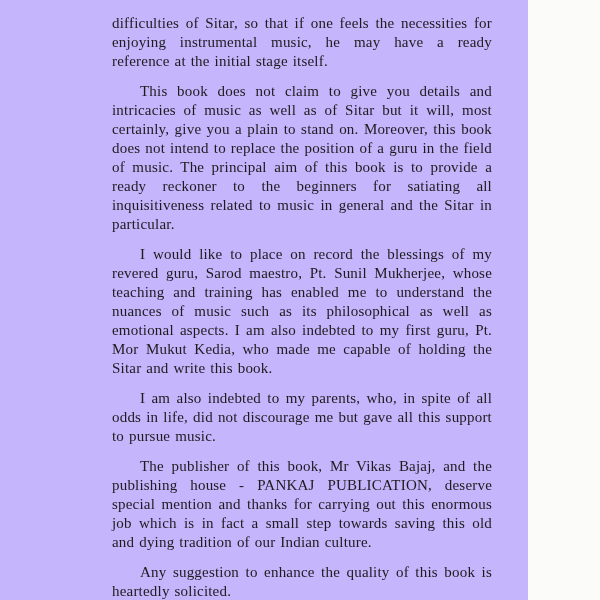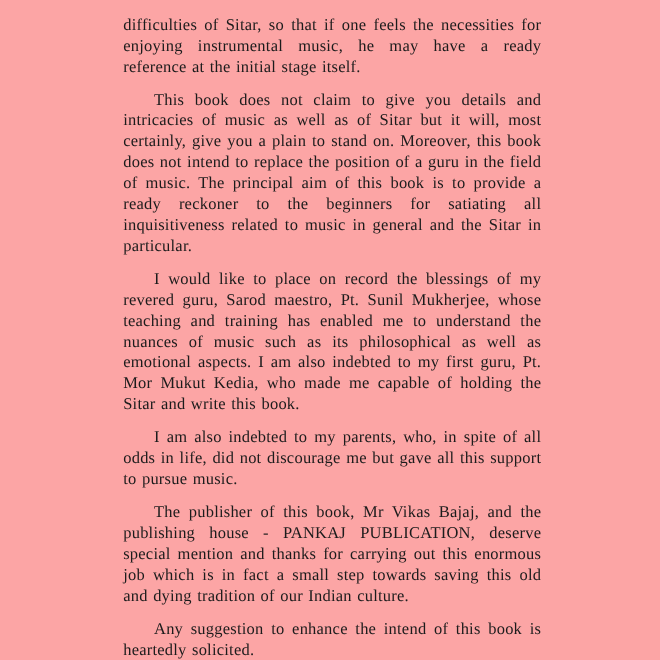--- a/index.html
+++ b/index.html
@@ -2,23 +2,23 @@
 <html><head>
 <meta charset="utf-8">
 <style>
   html, body {
     margin: 0;
     padding: 0;
     background: #fbfbfa;
   }
   .page {
     position: relative;
-    width: 600px;
+    width: 528px;
     height: 600px;
-    background: #fca5a5;
+    background: #c4b5fd;
     overflow: hidden;
     font-family: "Liberation Serif", "DejaVu Serif", serif;
     color: #1c1c1c;
   }
   .text-block {
     position: absolute;
     left: 112px;
     top: 14px;
     width: 380px;
   }
@@ -38,16 +38,16 @@
 </head>
 <body>
 
 <div class="page">
   <div class="text-block">
     <p class="para no-indent">difficulties of Sitar, so that if one feels the necessities for enjoying instrumental music, he may have a ready reference at the initial stage itself.</p>
     <p class="para">This book does not claim to give you details and intricacies of music as well as of Sitar but it will, most certainly, give you a plain to stand on. Moreover, this book does not intend to replace the position of a guru in the field of music. The principal aim of this book is to provide a ready reckoner to the beginners for satiating all inquisitiveness related to music in general and the Sitar in particular.</p>
     <p class="para">I would like to place on record the blessings of my revered guru, Sarod maestro, Pt. Sunil Mukherjee, whose teaching and training has enabled me to understand the nuances of music such as its philosophical as well as emotional aspects. I am also indebted to my first guru, Pt. Mor Mukut Kedia, who made me capable of holding the Sitar and write this book.</p>
     <p class="para">I am also indebted to my parents, who, in spite of all odds in life, did not discourage me but gave all this support to pursue music.</p>
     <p class="para">The publisher of this book, Mr Vikas Bajaj, and the publishing house - PANKAJ PUBLICATION, deserve special mention and thanks for carrying out this enormous job which is in fact a small step towards saving this old and dying tradition of our Indian culture.</p>
-    <p class="para">Any suggestion to enhance the intend of this book is heartedly solicited.</p>
+    <p class="para">Any suggestion to enhance the quality of this book is heartedly solicited.</p>
 
   </div>
 </div>
 
 </body></html>

